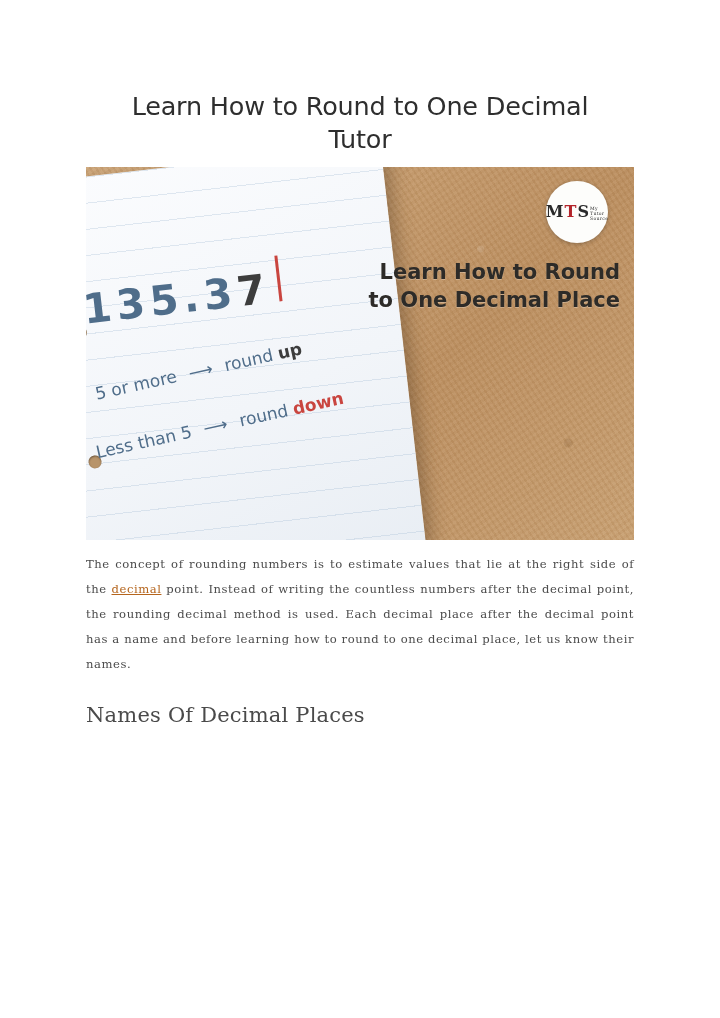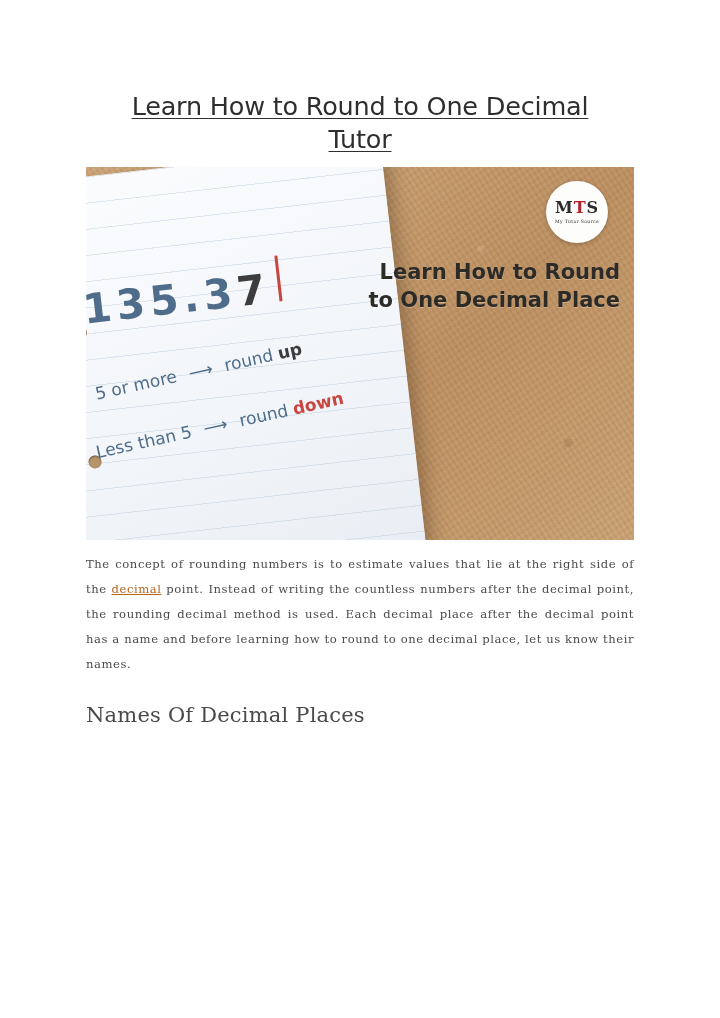--- a/index.html
+++ b/index.html
@@ -35,21 +35,20 @@
     font-family: "DejaVu Sans", sans-serif;
     font-size: 25.5px;
     line-height: 1.28;
     text-align: center;
     color: #2e2e2e;
     font-weight: 400;
     margin: 0 0 12px 0;
     letter-spacing: -0.2px;
   }
   .doc-title .u {
-    text-decoration: underline;
     text-underline-offset: 3px;
     text-decoration-thickness: 1px;
   }
 
   
   .figure {
     width: 548px;
     height: 373px;
     position: relative;
     overflow: hidden;
@@ -161,21 +160,21 @@
   .logo {
     position: absolute;
     right: 26px;
     top: 14px;
     width: 62px;
     height: 62px;
     border-radius: 50%;
     background: #fdfdfb;
     box-shadow: 0 1px 4px rgba(0,0,0,0.28);
     display: flex;
-    flex-direction: column;
+    flex-direction: row;
     align-items: center;
     justify-content: center;
   }
   .logo .mark {
     font-family: "DejaVu Serif", serif;
     font-weight: 700;
     font-size: 16px;
     color: #2a2a2a;
     letter-spacing: 1px;
     line-height: 1;

